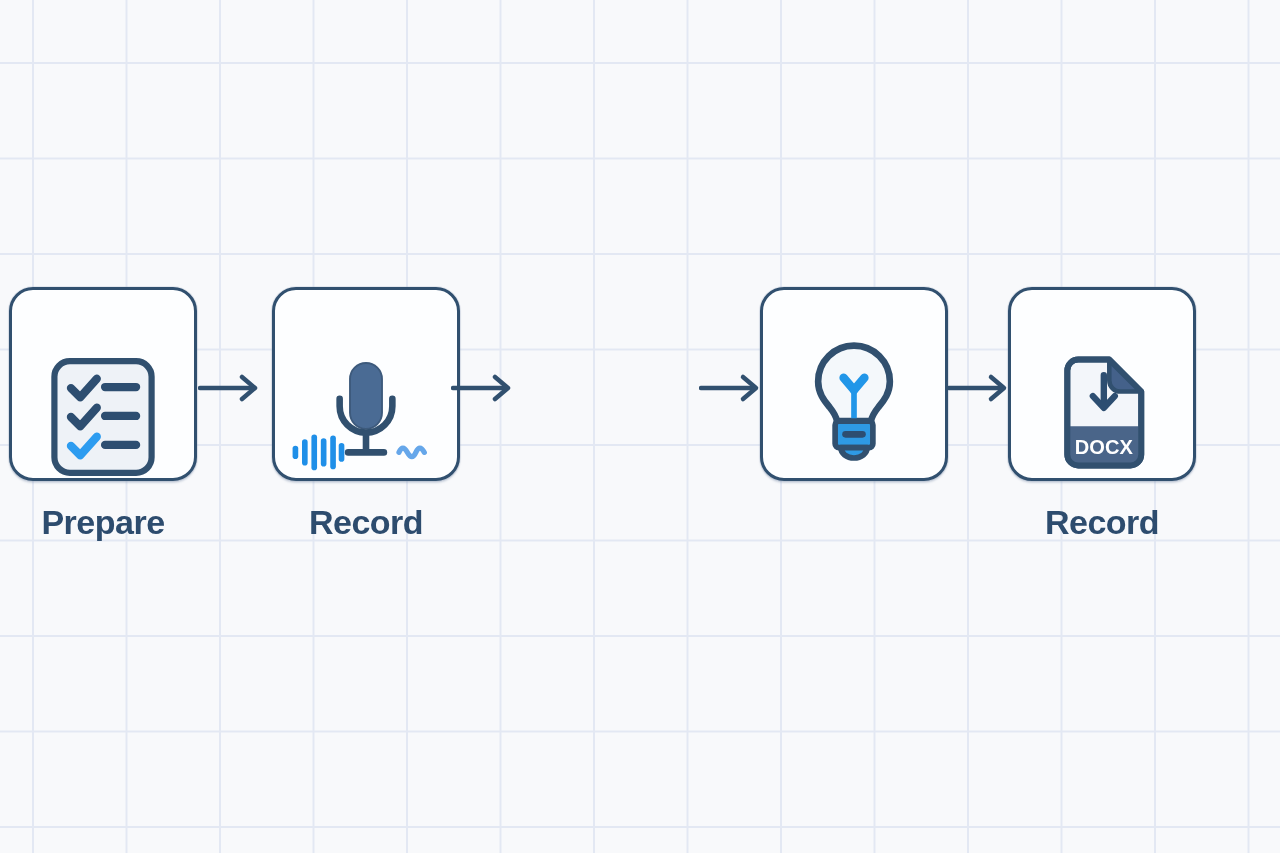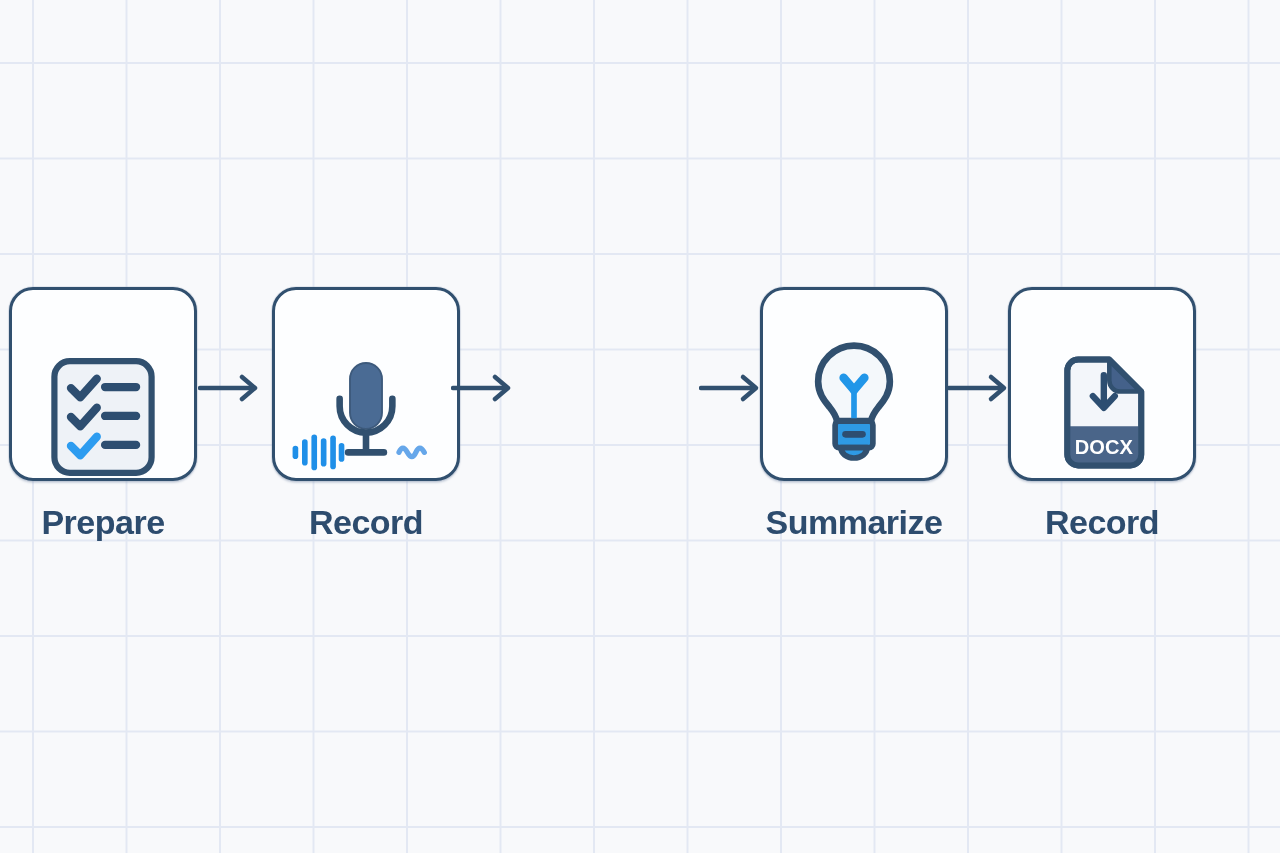--- a/index.html
+++ b/index.html
@@ -98,21 +98,20 @@
       <svg width="104" height="134" viewBox="0 0 110 142" style="margin-bottom:4px">
         <path d="M55 6 c21 0 38 17 38 38 c0 12 -6 20 -12 27 c-4 5 -7 9 -8 15 h-36 c-1 -6 -4 -10 -8 -15 c-6 -7 -12 -15 -12 -27 c0 -21 17 -38 38 -38 z" fill="#f4f8fb" stroke="#31506f" stroke-width="7" stroke-linejoin="round"></path>
         <line x1="55" y1="52" x2="55" y2="86" stroke="#2196e8" stroke-width="6" stroke-linecap="round"></line>
         <line x1="55" y1="53" x2="44" y2="40" stroke="#2196e8" stroke-width="9" stroke-linecap="round"></line>
         <line x1="55" y1="53" x2="66" y2="40" stroke="#2196e8" stroke-width="9" stroke-linecap="round"></line>
         <rect x="35" y="86" width="40" height="28" rx="4" fill="#2e9ae4" stroke="#31506f" stroke-width="6"></rect>
         <line x1="46" y1="100" x2="64" y2="100" stroke="#2d4e71" stroke-width="7" stroke-linecap="round"></line>
         <path d="M41 114 a14 11 0 0 0 28 0 z" fill="#2e9ae4" stroke="#31506f" stroke-width="6" stroke-linejoin="round"></path>
       </svg>
     </div>
-    <div class="label">Summarize</div>
   </div>
 
   <svg class="arrow a4" viewBox="0 0 64 40">
     <line x1="2" y1="20" x2="54" y2="20" stroke="#31506f" stroke-width="4.5" stroke-linecap="round"></line>
     <polyline points="44,9 57,20 44,31" fill="none" stroke="#31506f" stroke-width="4.5" stroke-linecap="round" stroke-linejoin="round"></polyline>
   </svg>
 
   <div class="step s5">
     <div class="box">
       <svg width="88" height="115" viewBox="0 0 96 126" style="margin-bottom:8px">

